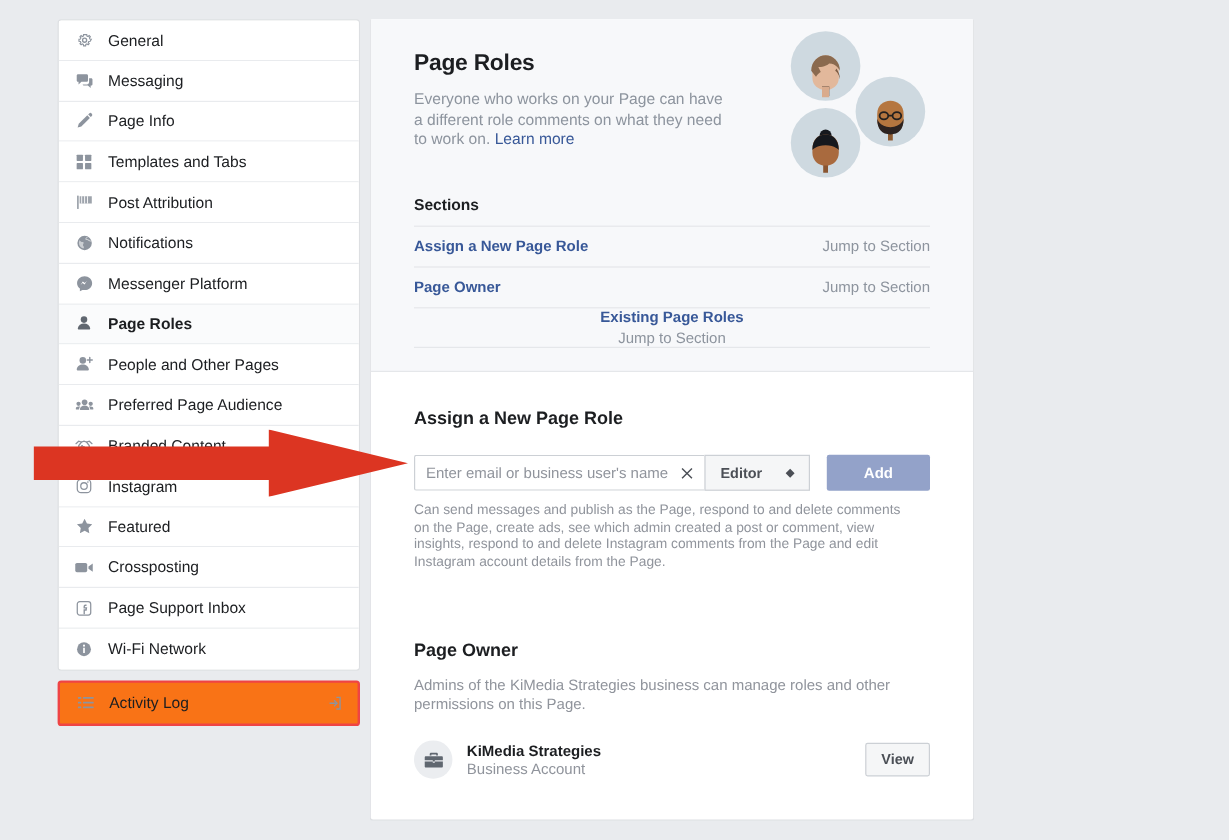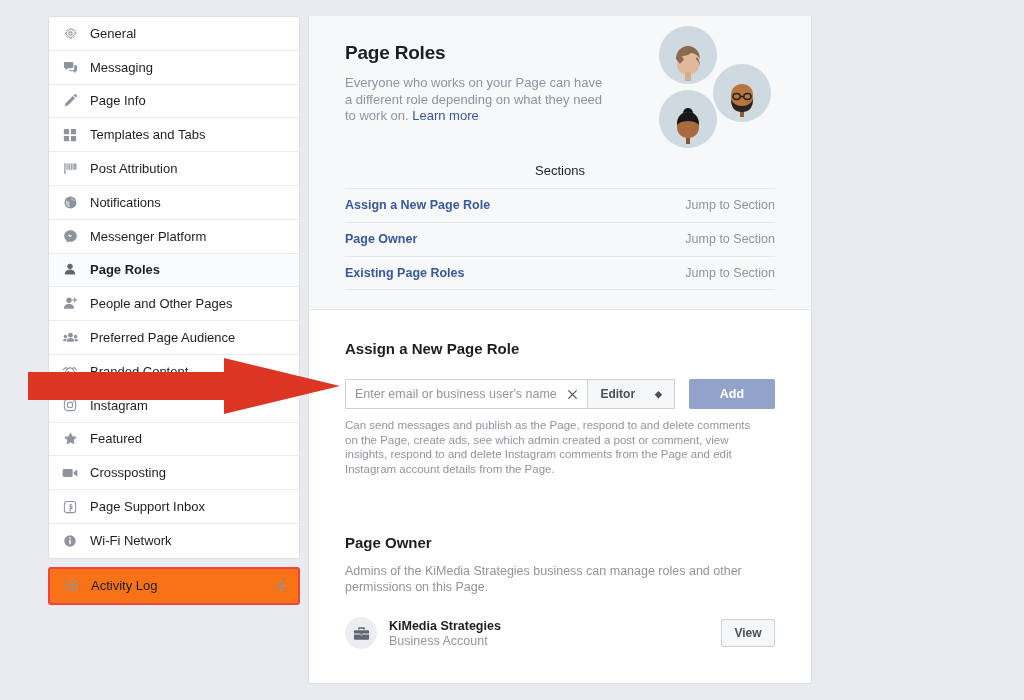--- a/index.html
+++ b/index.html
@@ -146,37 +146,36 @@
     justify-content: center;
     overflow: hidden;
   }
   .av1 { width: 58px; height: 58px; left: 8px;  top: 8px; }
   .av2 { width: 58px; height: 58px; left: 62px; top: 46px; }
   .av3 { width: 58px; height: 58px; left: 8px;  top: 72px; }
 
   .sections-title {
     margin-top: 38px;
     font-size: 13px;
-    font-weight: normal;
+    font-weight: bold;
     color: #1c1e21;
-    text-align: center;
   }
 
   .sections-list { margin-top: 10px; }
 
   .section-row {
     display: flex;
     align-items: center;
     justify-content: space-between;
     height: 34px;
     border-top: 1px solid #e5e7ea;
     font-size: 12.5px;
     cursor: pointer;
   }
-  .section-row:last-child { border-bottom: 1px solid #e5e7ea; }
+  .section-row:last-child { border-bottom: 1px solid #e5e7ea; flex-direction: column; }
   .section-name { color: #385898; font-weight: bold; }
   .section-jump { color: #8d949e; font-weight: normal; }
 
   
   .body-sec { padding: 30px 36px 0 36px; }
 
   .sec-head {
     font-size: 15px;
     font-weight: bold;
     color: #1c1e21;
@@ -496,21 +495,21 @@
       </div>
     </div>
   </div>
 
   <div class="main">
 
     <div class="intro">
       <div class="page-title">Page Roles</div>
 
       <div class="page-desc">
-        <span>Everyone who works on your Page can have a different role depending on what they need to work on.</span>
+        <span>Everyone who works on your Page can have a different role comments on what they need to work on.</span>
         <a href="#">Learn more</a>
       </div>
 
       <div class="avatars">
         <div class="av av1">
           <svg width="42" height="44" viewBox="0 0 42 44">
             <path d="M10 18c0-7 5-12 11-12s11 5 11 12v7c0 6-5 10-11 10s-11-4-11-10z" fill="#e2b89b"></path>
             <path d="M18 32h6v8h-6z" fill="#d6aükn"></path>
             <path d="M18 32h6v9h-6z" fill="#d9ab8d"></path>
             <path d="M9 19c0-8 6-13 12-13s12 5 12 13c0 0-3-6-9-6-3 3-9 3-9 3l2 4c-2 1-4 4-4 4z" fill="#8a6a4f"></path>

